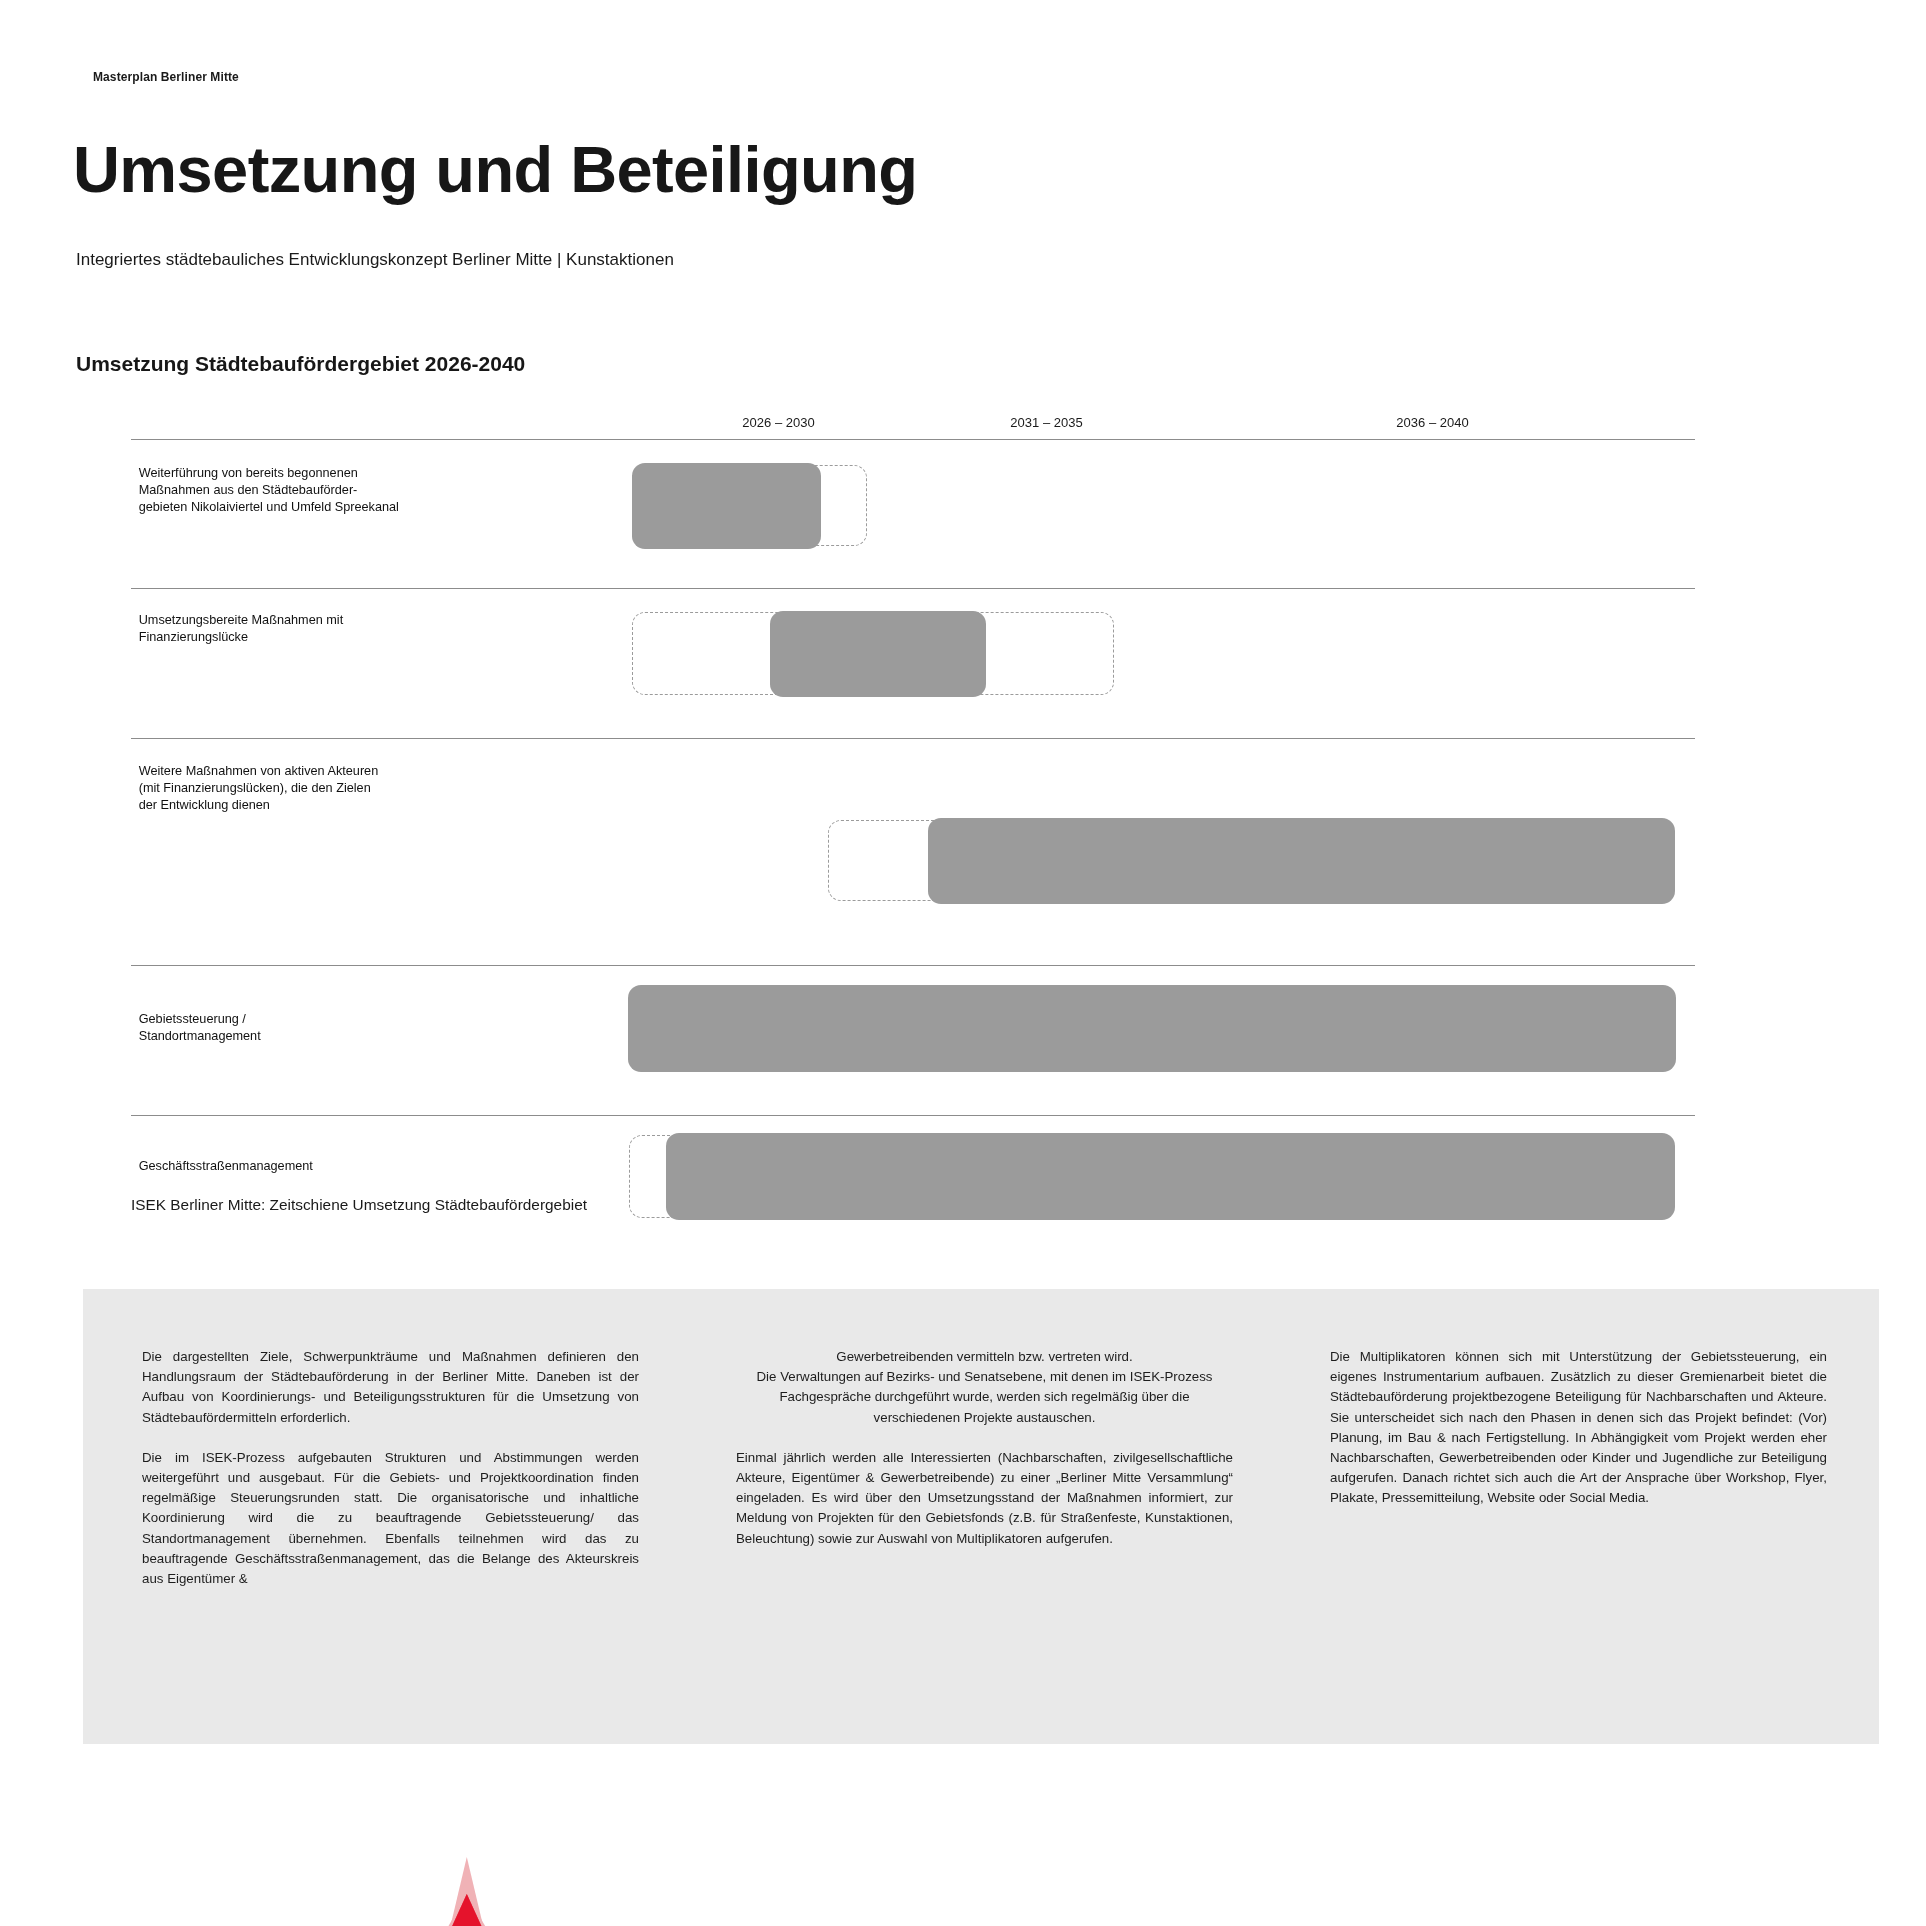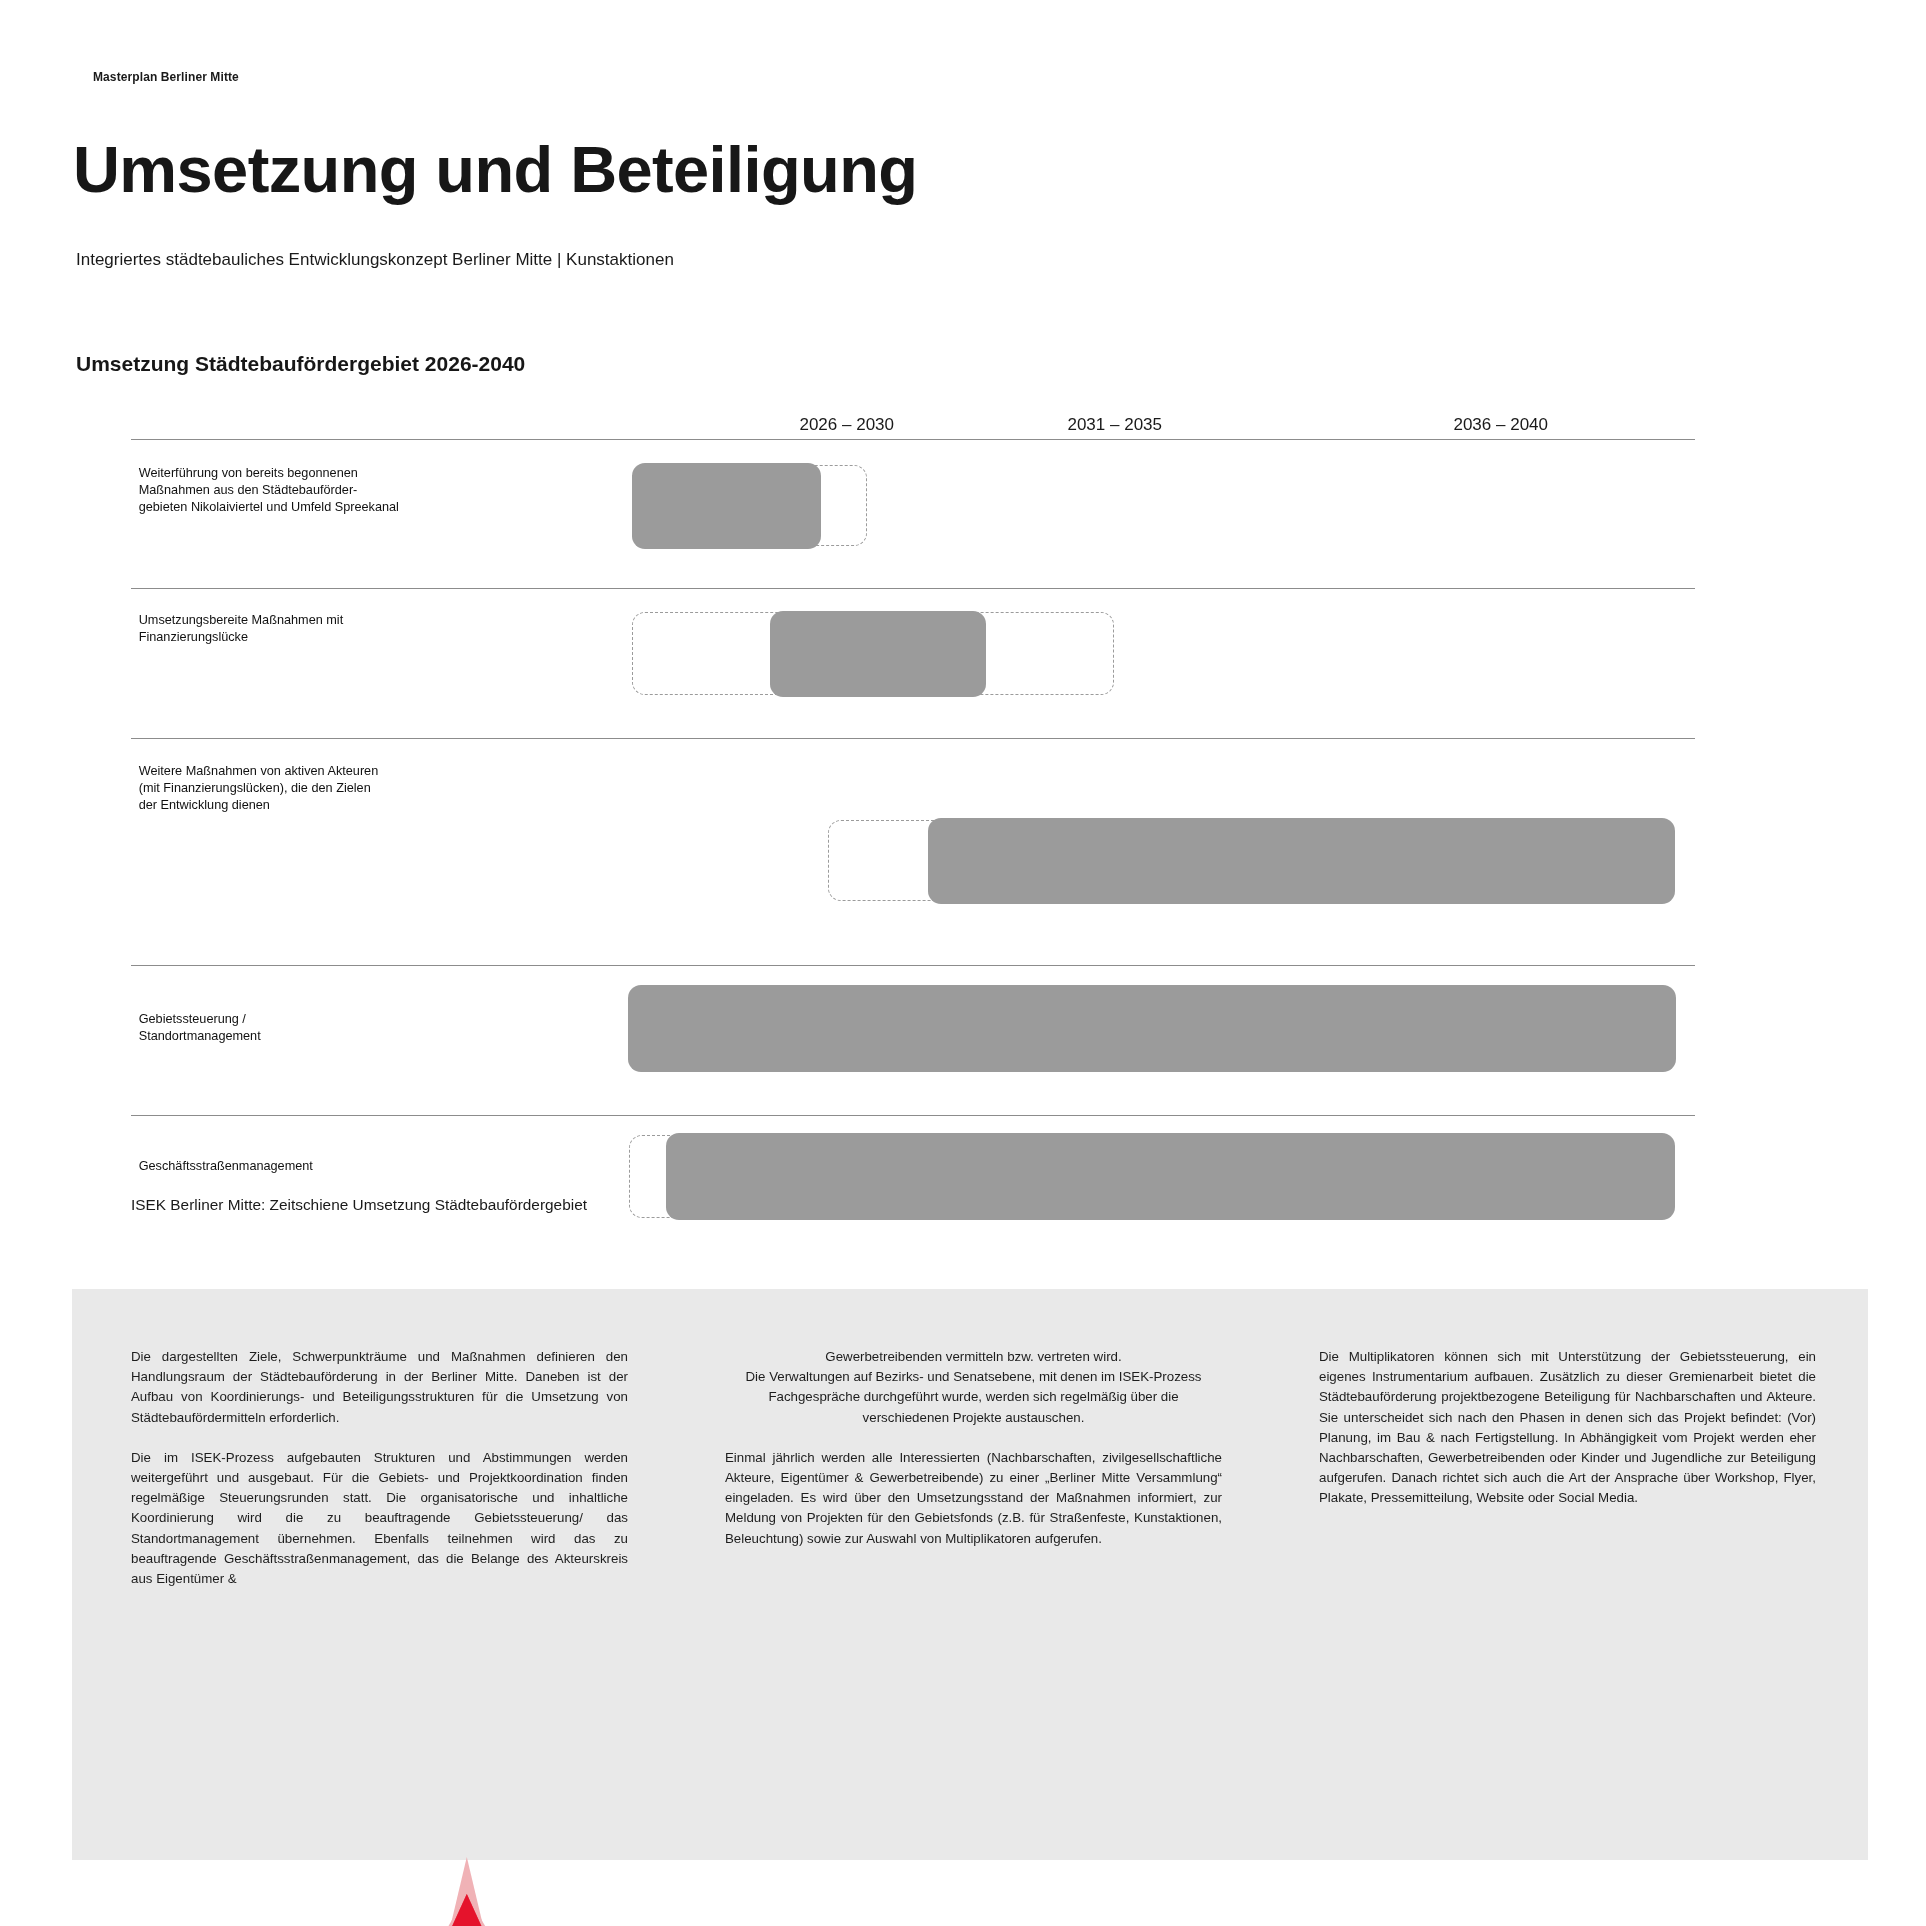--- a/index.html
+++ b/index.html
@@ -22,21 +22,21 @@
   .subtitle {
     position:absolute; left:76px; top:250px;
     font-size: 17px; font-weight: 400; color:#1a1a1a;
   }
 
   
   .sec1-title {
     position:absolute; left:76px; top:352px;
     font-size: 21px; font-weight: 700; color:#171717;
   }
-  .tl-head { position:absolute; top:415px; font-size:17px; font-weight:400; color:#1a1a1a; text-align:right; }
+  .tl-head { position:absolute; top:415px; font-size:13px; font-weight:400; color:#1a1a1a; text-align:center; }
   .tl-head.h1 { left:663px; width:231px; }
   .tl-head.h2 { left:931px; width:231px; }
   .tl-head.h3 { left:1317px; width:231px; }
 
   .tl-rows { position:absolute; left:131px; top:439px; width:1564px; }
   .tl-row { position:relative; border-top:1.5px solid #8c8c8c; }
   .tl-label {
     position:absolute; left:7.7px; font-size:12.7px; line-height:1.32; color:#111;
     white-space:pre-line;
   }
@@ -46,22 +46,22 @@
   }
   .bar.solid { background:#9b9b9b; }
   .bar.dashed { background:transparent; border:1.5px dashed #9b9b9b; }
   .sec1-caption {
     position:absolute; left:131px; top:1196px;
     font-size:15.4px; color:#1a1a1a;text-align:right;
   }
 
   
   .panel {
-    position:absolute; left:72px; top:1289px;
-    width:1796px; height:571px; background:#e9e9e9;
+    position:absolute; left:83px; top:1289px;
+    width:1796px; height:455px; background:#e9e9e9;
   }
   .panel .col {
     position:absolute; top:58px; width:497px;
     font-size:13.3px; line-height:1.52; color:#1d1d1d;
     text-align:justify; text-justify:inter-word;
   }
   .panel .col.c1 { left:59px; }
   .panel .col.c2 { left:653px; }
   .panel .col.c3 { left:1247px; }
   .panel .col p + p { margin-top:1.5em; }

